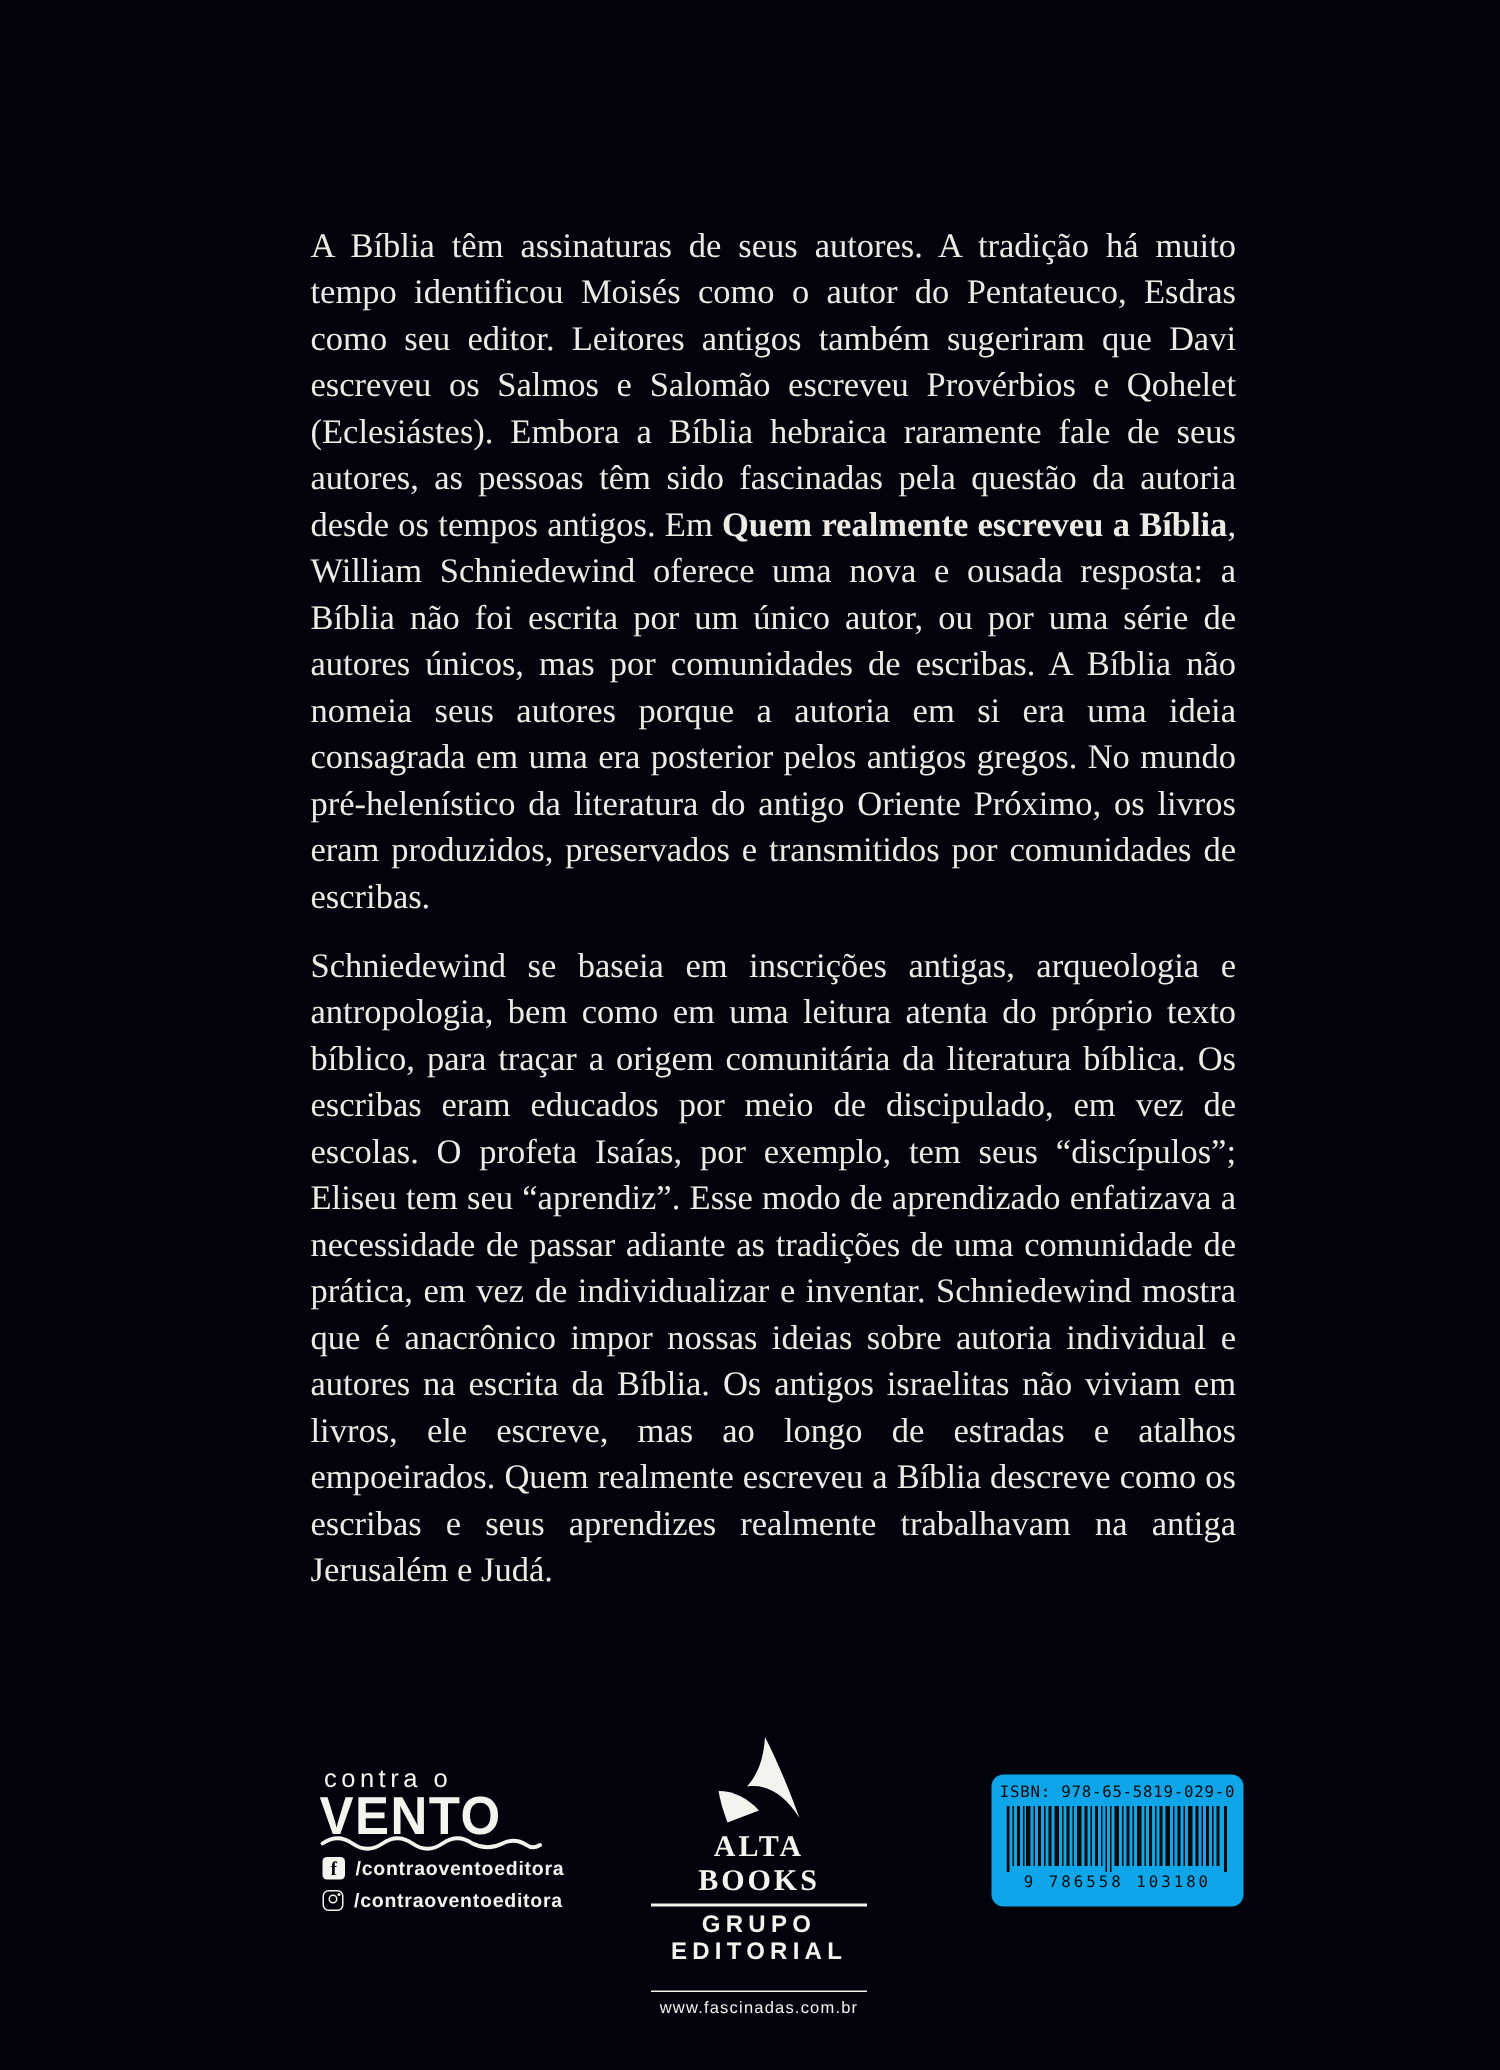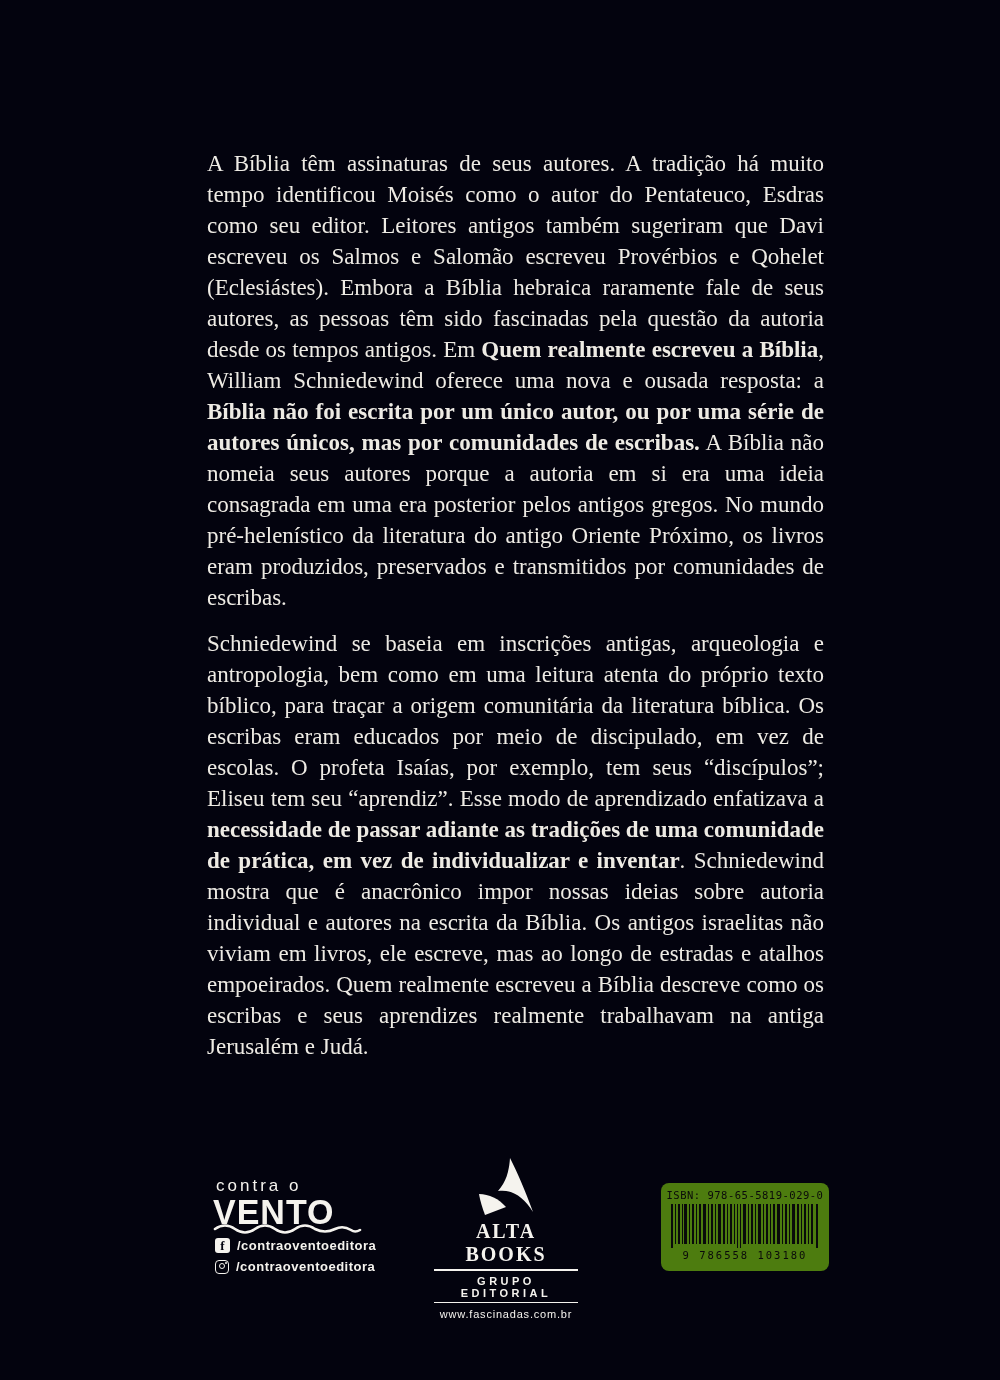--- a/index.html
+++ b/index.html
@@ -15,21 +15,21 @@
   .synopsis {
     position: absolute;
     left: 207px; top: 148px;
     width: 617px;
     color: #eeebe4;
     font-size: 23px;
     line-height: 31px;
     text-align: justify;
   }
   .synopsis p { margin: 0 0 15px 0; }
-  .b  { font-weight: 700; }
+  .b  { font-weight: 400; }
   .bi { font-weight: 700; }
 
   
   .footer { position: absolute; left: 0; top: 1150px; width: 1000px; height: 150px; }
 
   
   .cv { position: absolute; left: 213px; top: 26px; width: 160px; color: #f5f3ee;
         font-family: "Liberation Sans", sans-serif; }
   .cv-top { font-size: 17px; letter-spacing: 3px; margin-left: 3px; }
   .cv-main { font-size: 34px; font-weight: 700; letter-spacing: 1px; line-height: 30px;
@@ -59,34 +59,34 @@
 
   
   .alta { position: absolute; left: 428px; top: 8px; width: 156px;
           text-align: center; color: #f5f3ee; }
   .alta-mark { display: block; margin: 0 auto 4px auto; }
   .alta-name {
     font-size: 20px; font-weight: 700; letter-spacing: 2px;
     border-bottom: 2px solid #f5f3ee; padding-bottom: 3px; margin: 0 6px;
   }
   .alta-group {
-    font-size: 11px; font-weight: 700; letter-spacing: 3.5px;
+    font-size: 16px; font-weight: 700; letter-spacing: 3.5px;
     font-family: "Liberation Sans", sans-serif;
-    border-bottom: 1.5px solid #f5f3ee; padding: 4px 0 3px 0; margin: 0 6px;
+    border-bottom: 1.5px solid #f5f3ee; padding: 4px 0 16px 0; margin: 0 6px;
   }
   .alta-site {
     font-size: 11px; letter-spacing: 0.8px; margin-top: 5px;
     font-family: "Liberation Sans", sans-serif;
   }
 
   
   .barcode {
     position: absolute; left: 661px; top: 33px;
     width: 168px; height: 88px;
-    background: #4d7c0f; border-radius: 8px;
+    background: #0ea5e9; border-radius: 8px;
     display: flex; flex-direction: column; align-items: center;
     padding-top: 6px; box-sizing: border-box;
   }
   .barcode-isbn {
     color: #0a0a0a; font-size: 10.5px; letter-spacing: 0.5px;
     font-family: "DejaVu Sans Mono", monospace;
   }
   .barcode-bars { margin-top: 3px; }
   .barcode-ean {
     color: #0a0a0a; font-size: 10.5px; letter-spacing: 2px; margin-top: 1px;

